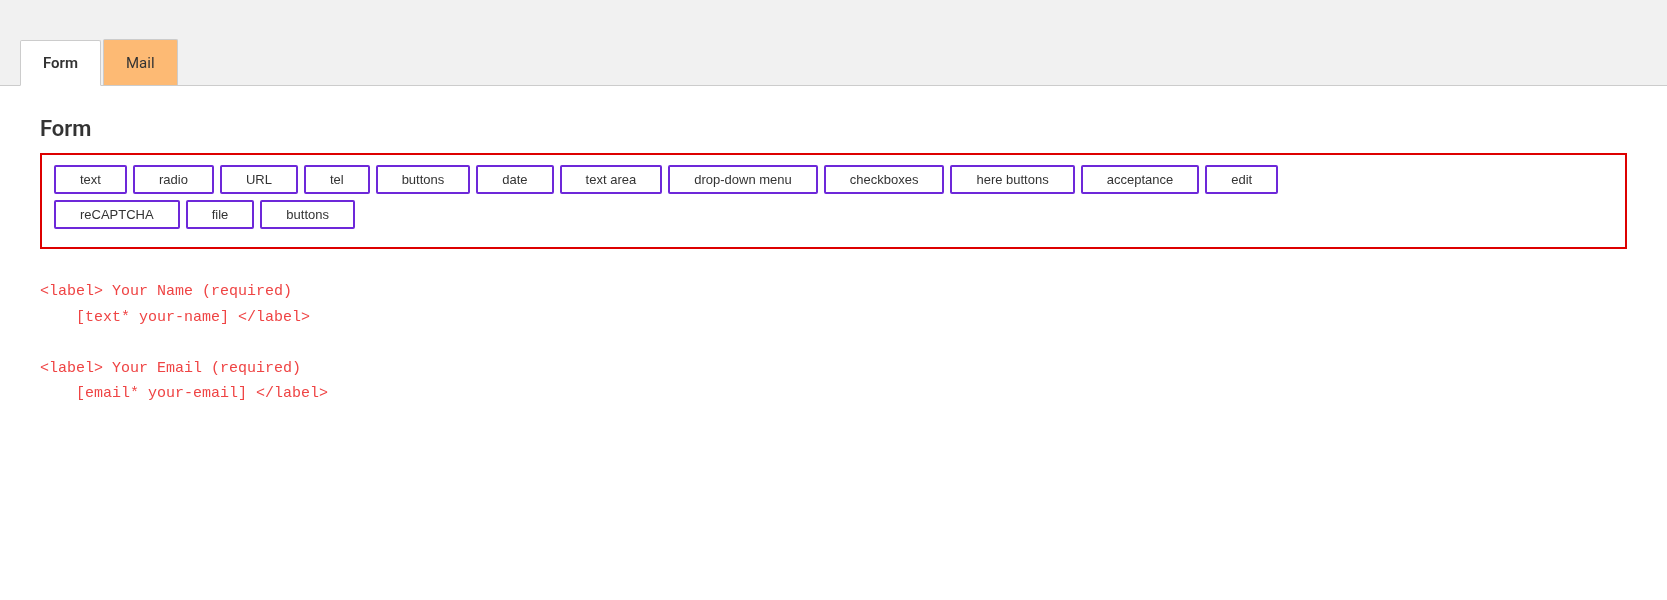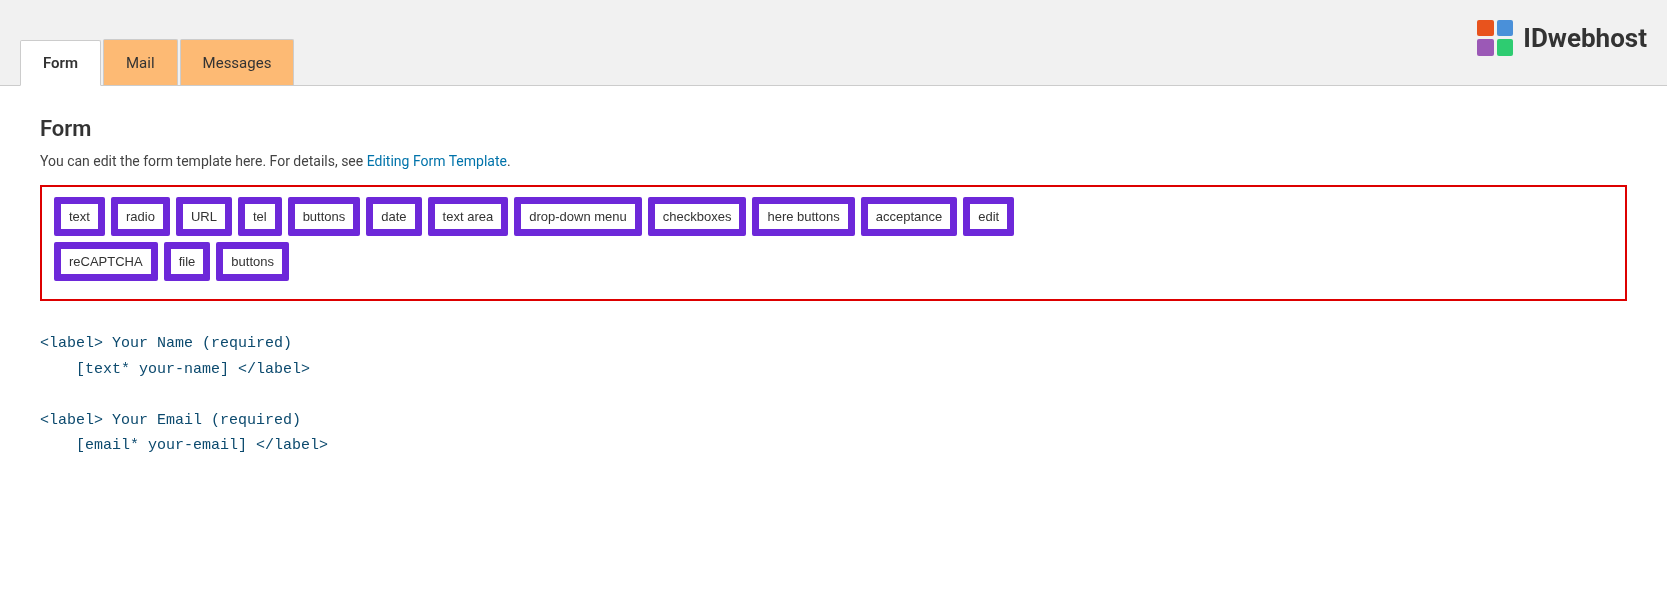--- a/index.html
+++ b/index.html
@@ -129,76 +129,61 @@
       flex-wrap: wrap;
       gap: 6px;
       margin-bottom: 6px;
     }
 
     .tag-row:last-child {
       margin-bottom: 8px;
     }
 
     .tag-button {
-      border: 7px solid #6d28d9;
-      background: #fff;
-      padding: 5px 8px;
+      border: 2px solid #6d28d9;
+      background: #fff;
+      padding: 5px 24px;
       font-size: 13px;
       color: #333;
       cursor: pointer;
       border-radius: 2px;
       white-space: nowrap;
     }
 
     
     .code-area {
       font-family: "Courier New", Courier, monospace;
       font-size: 15px;
-      color: #0c4a6e;
+      color: #ef4444;
       line-height: 1.7;
       white-space: pre;
       padding: 10px 0;
     }
   </style>
 </head>
 <body>
 
 <div class="page-wrapper">
 
   <div class="tab-bar">
     <div class="tab-bar-tabs">
       <div class="tab active">
         <span>Form</span>
       </div>
       <div class="tab">
         <span>Mail</span>
       </div>
-      <div class="tab">
-        <span>Messages</span>
-      </div>
     </div>
 
-    <div class="logo-area">
-      <div class="logo-grid">
-        <div class="logo-square" style="background:#e8531d;"></div>
-        <div class="logo-square" style="background:#4a90d9;"></div>
-        <div class="logo-square" style="background:#9b59b6;"></div>
-        <div class="logo-square" style="background:#2ecc71;"></div>
-      </div>
-      <span class="logo-text">IDwebhost</span>
-    </div>
   </div>
 
   <div class="main-content">
 
     <h2 class="section-title">Form</h2>
 
-    <p class="description-text">
-      <span>You can edit the form template here. For details, see </span><a href="#">Editing Form Template</a><span>.</span>
-    </p>
 
     <div class="tag-buttons-container">
       <div class="tag-row" id="tag-row-1">
           <button class="tag-button">text</button>
           <button class="tag-button">radio</button>
           <button class="tag-button">URL</button>
           <button class="tag-button">tel</button>
           <button class="tag-button">buttons</button>
           <button class="tag-button">date</button>
           <button class="tag-button">text area</button>

